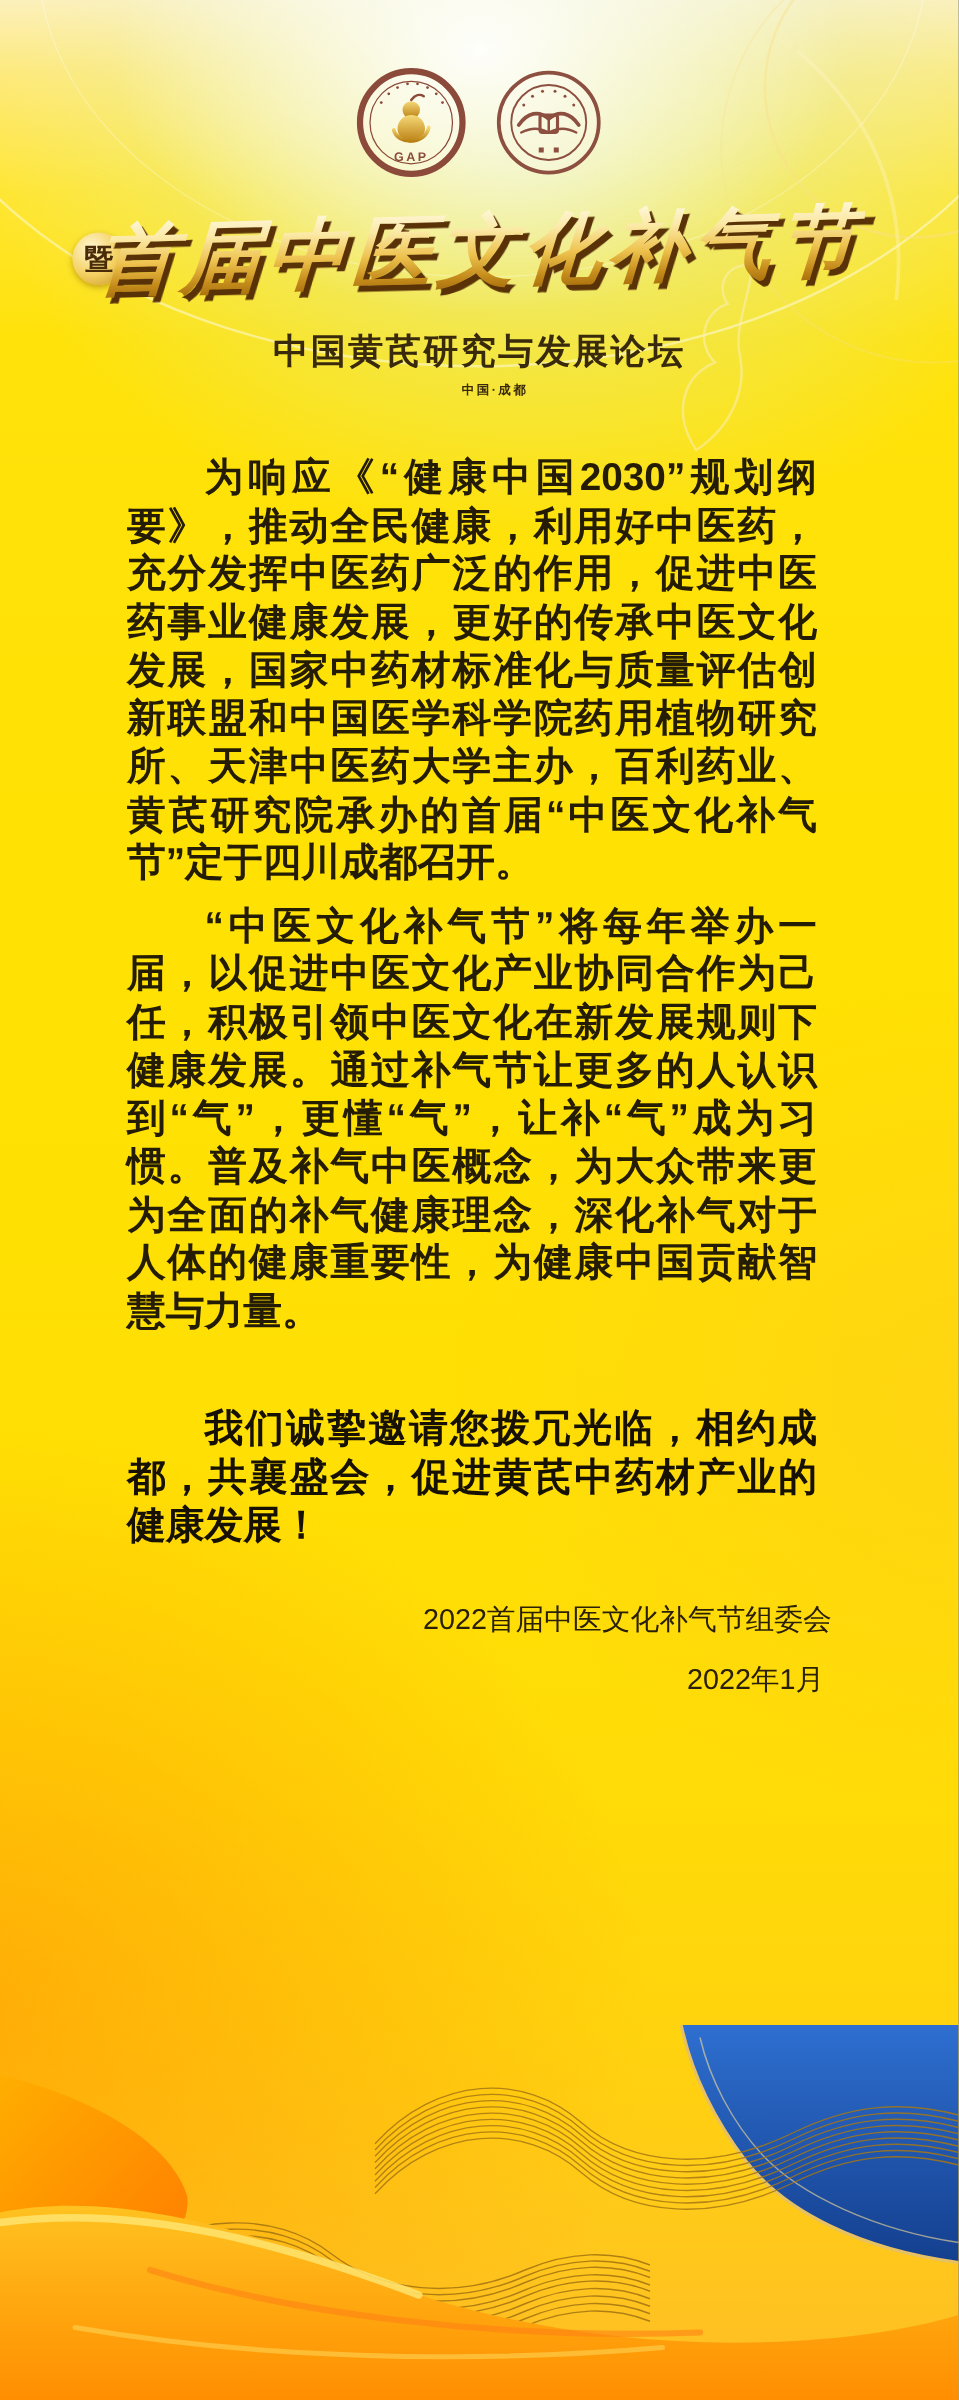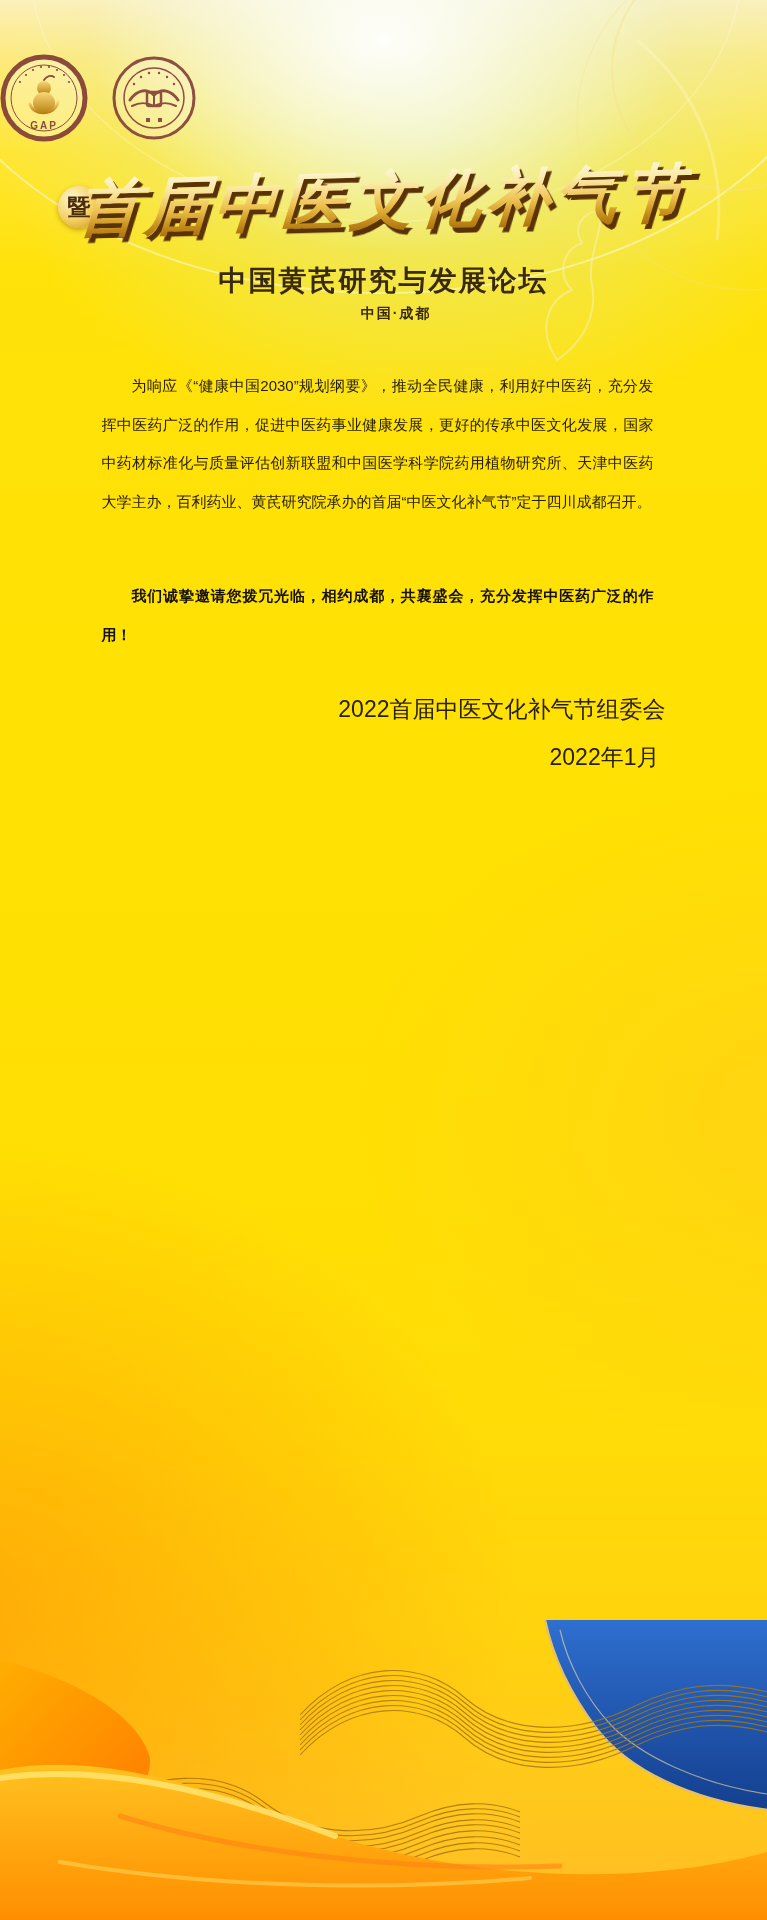--- a/index.html
+++ b/index.html
@@ -12,21 +12,21 @@
       radial-gradient(ellipse 900px 760px at -5% 84%, rgba(255,138,0,.55), rgba(255,138,0,0) 62%),
       radial-gradient(ellipse 700px 520px at 105% 58%, rgba(255,196,40,.40), rgba(255,196,40,0) 65%),
       linear-gradient(180deg,#fcf0bb 0%,#fdea7e 3%,#ffe634 8%,#ffe20a 14%,#ffe103 40%,#ffdf04 62%,#ffdb07 75%,#ffd30e 85%,#ffc71c 94%,#ffbc26 100%);
   }
   .ring{position:absolute;border-radius:50%;pointer-events:none;}
   .ring1{left:-90px;top:-350px;width:940px;height:640px;border:2px solid rgba(255,255,255,.45);}
   .ring2{left:30px;top:-290px;width:710px;height:510px;border:1.5px solid rgba(255,255,255,.30);}
   .swirl-tr{position:absolute;top:0;right:0;pointer-events:none;}
 
   .header{position:relative;text-align:center;padding-top:54px;}
-  .logos{display:flex;gap:22px;align-items:center;}
+  .logos{display:flex;justify-content:center;gap:22px;align-items:center;}
   .conf-title{
     margin-top:10px;font-size:21.5px;font-weight:700;letter-spacing:.5px;color:#43300f;
   }
   .title-row{position:relative;margin-top:10px;height:98px;display:flex;align-items:center;justify-content:center;}
   .ji-badge{
     position:absolute;left:58px;top:34px;width:42px;height:42px;border-radius:50%;
     background:radial-gradient(circle at 35% 30%,#fff7d2,#f3cf5e 55%,#c9952c 95%);
     box-shadow:0 2px 5px rgba(130,80,0,.45);
     display:flex;align-items:center;justify-content:center;
     font-size:23px;font-weight:700;color:#4a2c08;
@@ -36,26 +36,26 @@
     font-family:"DejaVu Serif",serif;font-style:italic;font-weight:700;
     font-size:63px;letter-spacing:5px;white-space:nowrap;
   }
   .calli-shadow{position:absolute;left:4px;top:5px;color:#5a3208;filter:blur(.6px);}
   .calli-face{
     position:relative;
     background:linear-gradient(180deg,#fffbe8 0%,#fbe9a6 28%,#eec24e 55%,#c68d1c 78%,#9a6206 100%);
     -webkit-background-clip:text;background-clip:text;color:transparent;
   }
   .forum-title{margin-top:12px;font-size:28px;font-weight:700;letter-spacing:2px;color:#3a2a0c;}
-  .location{margin-top:5px;font-size:14px;font-weight:700;letter-spacing:2px;color:#3a2a0c;padding-left:25px;}
+  .location{margin-top:5px;font-size:10px;font-weight:700;letter-spacing:2px;color:#3a2a0c;padding-left:25px;}
 
   .content{position:relative;width:564px;margin:44px auto 0;color:#241c04;}
   .content p{
-    margin:0 12px 12px 0;font-size:15px;line-height:38.5px;text-align:justify;
-    text-indent:2em;letter-spacing:0;
+    margin:0 12px 12px 0;font-size:31px;line-height:38.5px;text-align:justify;
+    text-indent:2em;letter-spacing:0;font-weight:bold;
   }
   .invite{margin-top:56px !important;font-weight:800;color:#171103;}
   .signature{margin-top:40px;text-align:right;font-size:23px;color:#2a2008;}
   .sig-org{font-weight:400;}
   .sig-date{margin-top:17px;margin-right:6px;}
 
   .bottom-art{position:absolute;left:0;bottom:0;pointer-events:none;}
   .logo{display:block;}
 </style>
 </head>
@@ -131,21 +131,22 @@
         <span class="calli calli-face">首届中医文化补气节</span>
       </div>
     </div>
 
     <div class="forum-title">中国黄芪研究与发展论坛</div>
     <div class="location">中国·成都</div>
   </header>
 
   <main class="content">
     <p>为响应《“健康中国2030”规划纲要》，推动全民健康，利用好中医药，充分发挥中医药广泛的作用，促进中医药事业健康发展，更好的传承中医文化发展，国家中药材标准化与质量评估创新联盟和中国医学科学院药用植物研究所、天津中医药大学主办，百利药业、黄芪研究院承办的首届“中医文化补气节”定于四川成都召开。</p>
-    <p class="invite">我们诚挚邀请您拨冗光临，相约成都，共襄盛会，充分发挥中医药广泛的作用！</p>
+    <p>“中医文化补气节”将每年举办一届，以促进中医文化产业协同合作为己任，积极引领中医文化在新发展规则下健康发展。通过补气节让更多的人认识到“气”，更懂“气”，让补“气”成为习惯。普及补气中医概念，为大众带来更为全面的补气健康理念，深化补气对于人体的健康重要性，为健康中国贡献智慧与力量。</p>
+    <p class="invite">我们诚挚邀请您拨冗光临，相约成都，共襄盛会，促进黄芪中药材产业的健康发展！</p>
 
     <div class="signature">
       <div class="sig-org">2022首届中医文化补气节组委会</div>
       <div class="sig-date">2022年1月</div>
     </div>
   </main>
 
   <svg class="bottom-art" width="767" height="300" viewBox="0 0 767 300">
     <defs>
       <linearGradient id="blueg" x1="0" y1="0" x2="0" y2="1">

